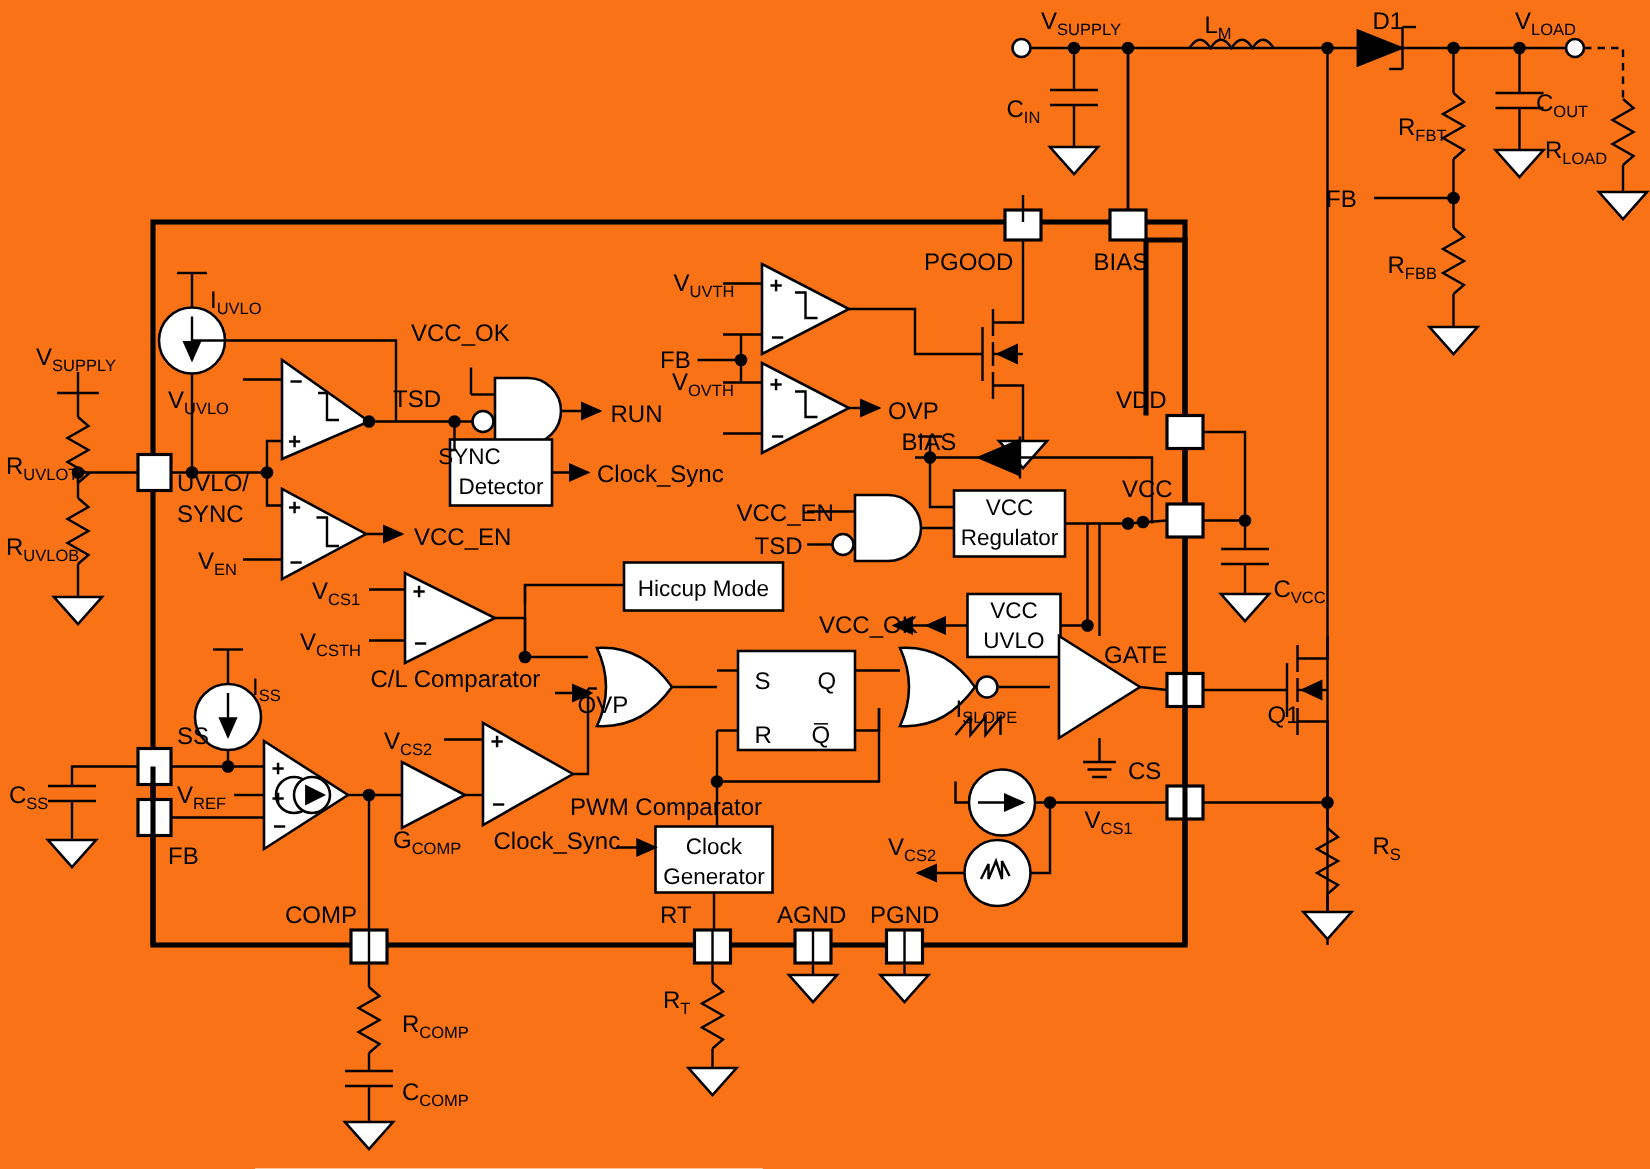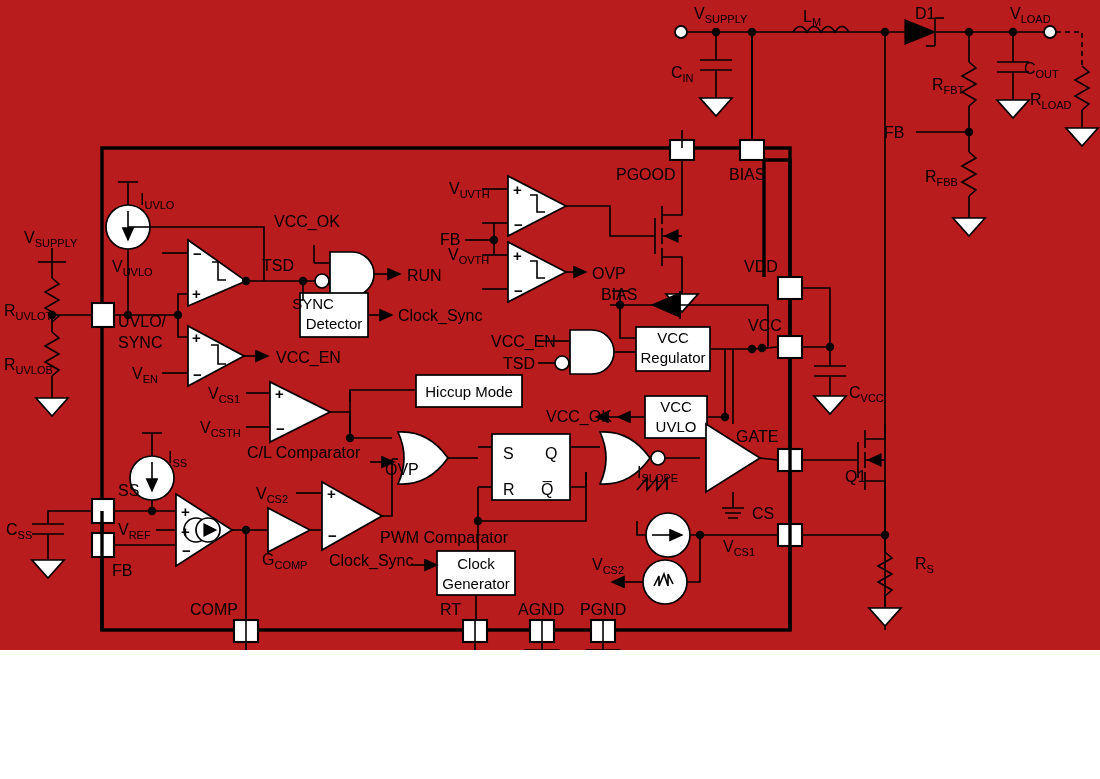--- a/index.html
+++ b/index.html
@@ -1,16 +1,16 @@
 <!DOCTYPE html>
 <html><head>
 <meta charset="utf-8">
 <style>
   html,body{margin:0;padding:0;background:#ffffff;}
-  #root{position:relative;width:1100px;height:650px;background:#b91c1c;
+  #root{position:relative;width:1100px;height:779px;background:#f97316;
         font-family:"Liberation Sans",sans-serif;overflow:hidden;}
   svg{position:absolute;top:0;left:0;width:1100px;height:779px;}
   .lbl{font-family:"Liberation Sans",sans-serif;font-size:16px;fill:#000;}
   .lbl-sm{font-family:"Liberation Sans",sans-serif;font-size:11px;fill:#000;}
   .lbl-blk{font-family:"Liberation Sans",sans-serif;font-size:15px;fill:#000;}
   .pm{font-family:"Liberation Sans",sans-serif;font-size:15px;fill:#000;font-weight:bold;}
   .w{fill:none;stroke:#000;stroke-width:1.6;}
   .wt{fill:none;stroke:#000;stroke-width:3.4;}
   .wd{fill:none;stroke:#000;stroke-width:1.6;stroke-dasharray:5 4;}
   .shape{fill:#fff;stroke:#000;stroke-width:1.7;}

